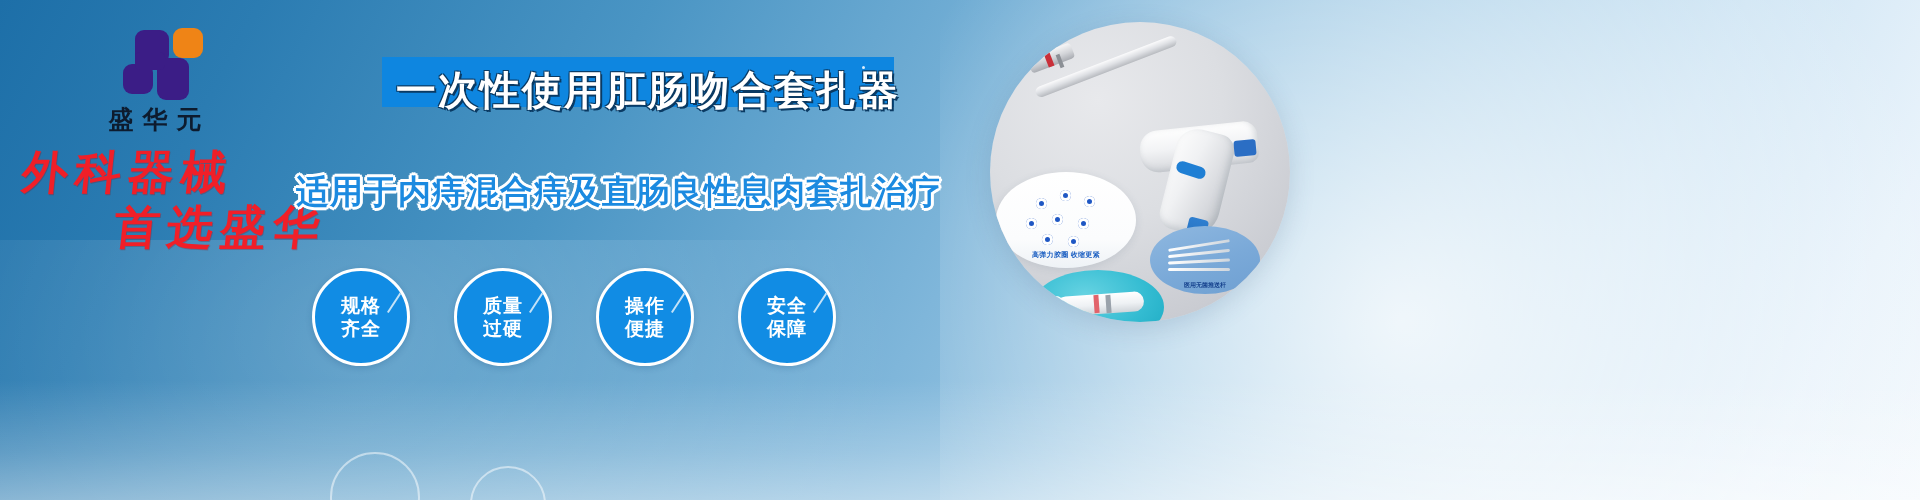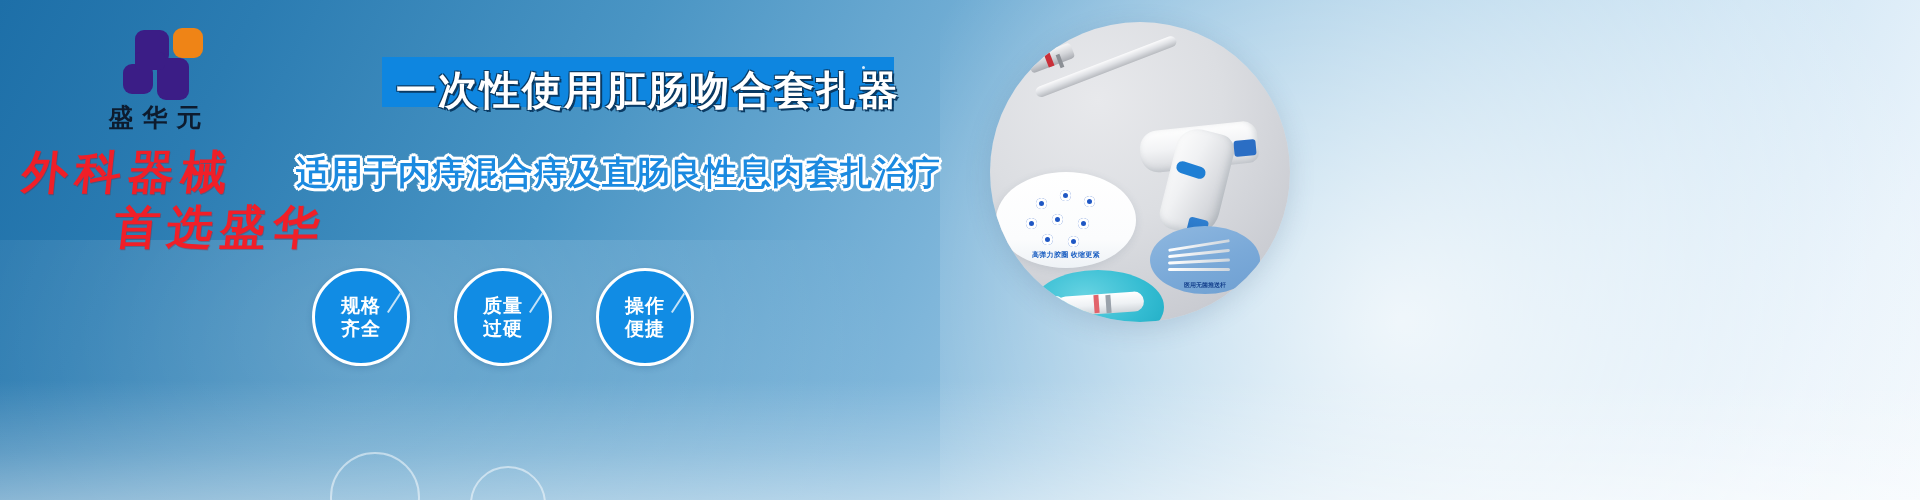--- a/index.html
+++ b/index.html
@@ -33,21 +33,21 @@
   .logo-mark{position:relative;width:92px;height:72px;margin:0 auto;}
   .lm{position:absolute;border-radius:9px;}
   .lm-a{left:26px;top:2px;width:34px;height:34px;background:#3b1d86;}
   .lm-b{left:64px;top:0px;width:30px;height:30px;background:#ef8416;}
   .lm-c{left:48px;top:30px;width:32px;height:42px;background:#3b1d86;}
   .lm-d{left:14px;top:36px;width:30px;height:30px;background:#3b1d86;}
   .lm-e{left:26px;top:24px;width:30px;height:18px;background:#3b1d86;border-radius:5px;}
   .logo-name{
     margin-top:6px;font-size:25px;font-weight:700;color:#0d1b2e;
     letter-spacing:9px;text-indent:9px;line-height:1.1;
-    font-family:Liberation Mono, monospace;
+    font-family:Liberation Serif, serif;
   }
 
   
   .calli{position:absolute;left:18px;top:150px;width:340px;pointer-events:none;}
   .calli-line{
     color:#f01f28;font-weight:700;font-size:46px;line-height:1.02;
     font-family:"Liberation Serif","DejaVu Serif",serif;
     letter-spacing:7px;
     transform:skewX(-6deg);
     text-shadow:1px 1px 0 rgba(150,0,0,.25);
@@ -67,21 +67,21 @@
     white-space:nowrap;
     text-shadow:2px 2px 0 #0a3a63, -1px 1px 0 #0a3a63, 1px -1px 0 #0a3a63, -1px -1px 0 #0a3a63;
   }
   .spark{position:absolute;background:#ffffff;opacity:.85;}
   .spark.s1{left:862px;top:66px;width:3px;height:3px;border-radius:50%;}
   .spark.s2{left:838px;top:88px;width:7px;height:2px;}
   .spark.s3{left:876px;top:86px;width:9px;height:3px;}
 
   
   .subtitle{
-    position:absolute;left:296px;top:149px;width:620px;height:48px;
+    position:absolute;left:296px;top:168px;width:620px;height:48px;
     display:flex;align-items:center;
     font-size:33px;font-weight:700;color:#1b8ae0;letter-spacing:1px;white-space:nowrap;
     text-shadow:
       2px 0 0 #ffffff,-2px 0 0 #ffffff,0 2px 0 #ffffff,0 -2px 0 #ffffff,
       2px 2px 0 #ffffff,-2px 2px 0 #ffffff,2px -2px 0 #ffffff,-2px -2px 0 #ffffff,
       3px 0 0 #ffffff,-3px 0 0 #ffffff,0 3px 0 #ffffff,0 -3px 0 #ffffff;
   }
 
   
   .features{position:absolute;left:312px;top:268px;display:flex;gap:44px;}
@@ -258,20 +258,25 @@
     <div class="feature">
       <span class="slash"></span>
       <span class="ftxt">质量</span>
       <span class="ftxt">过硬</span>
     </div>
     <div class="feature">
       <span class="slash"></span>
       <span class="ftxt">操作</span>
       <span class="ftxt">便捷</span>
     </div>
+    <div class="feature">
+      <span class="slash"></span>
+      <span class="ftxt">安全</span>
+      <span class="ftxt">保障</span>
+    </div>
   </div>
 
   <div class="product">
     <span class="gun-shaft"></span>
     <span class="gun-tip"></span>
     <span class="gun-tip-band"></span>
     <span class="gun-tip-band2"></span>
     <span class="gun-top"></span>
     <span class="gun-handle"></span>
     <span class="gun-blue-btn"></span>

